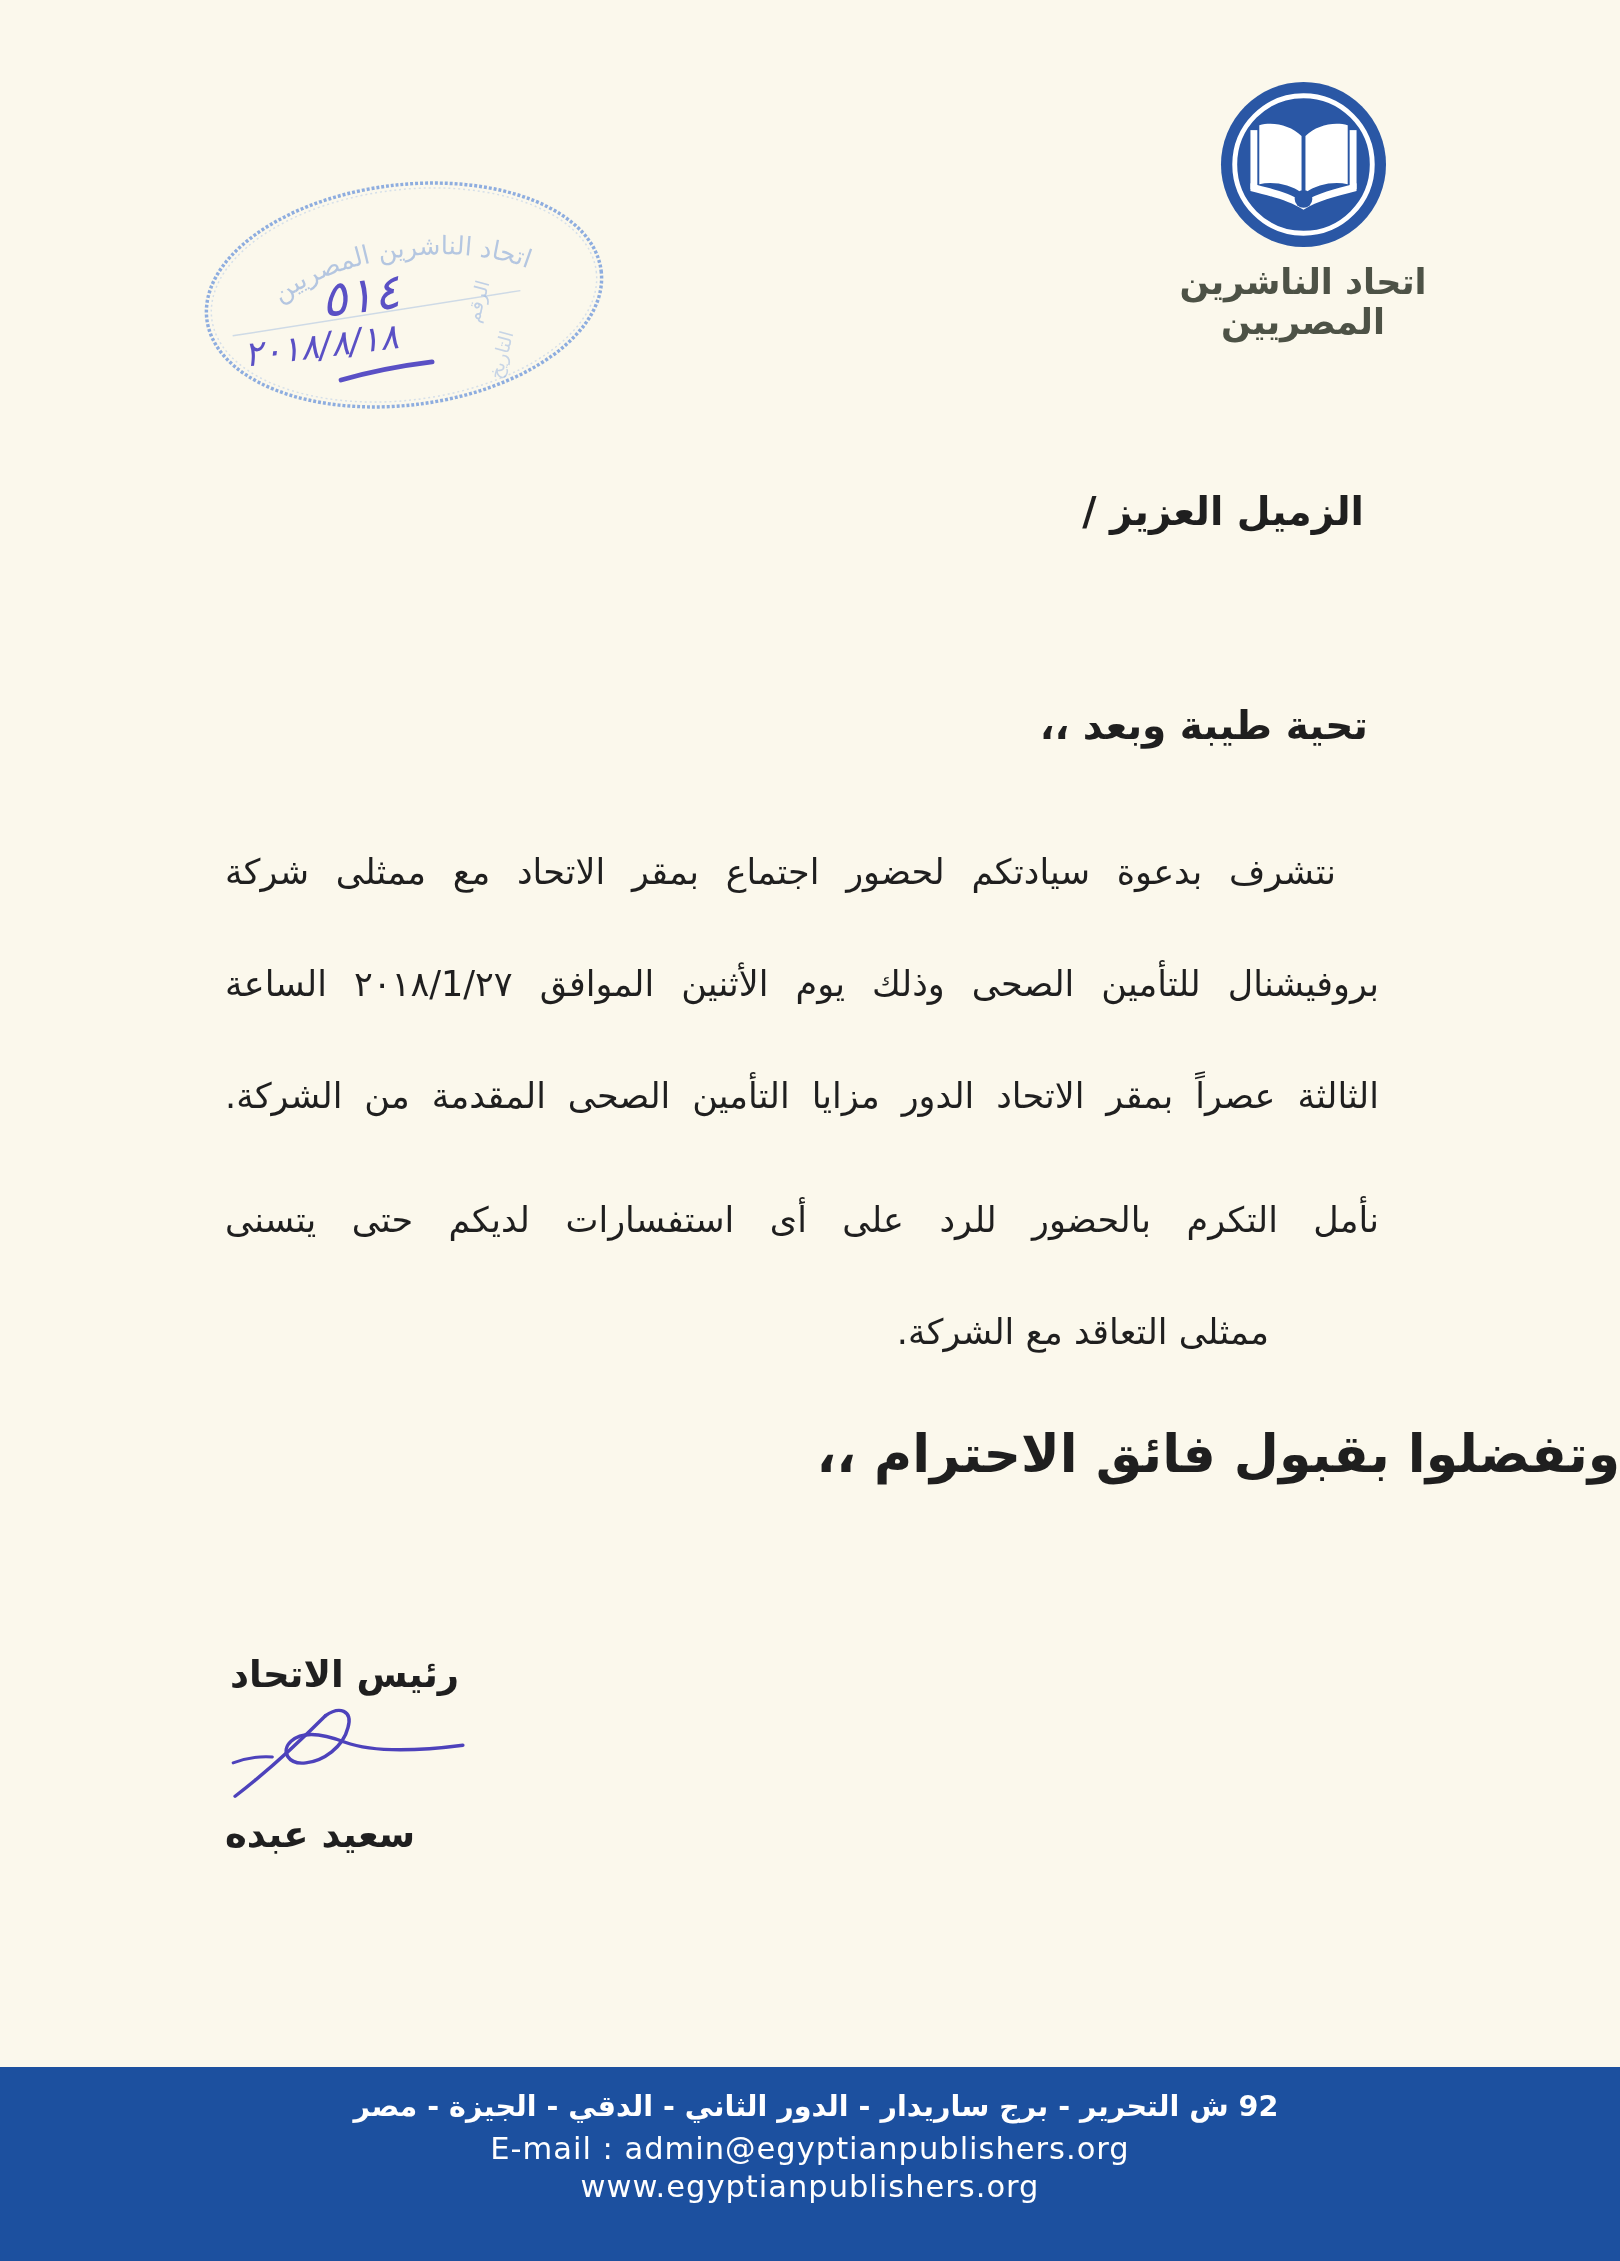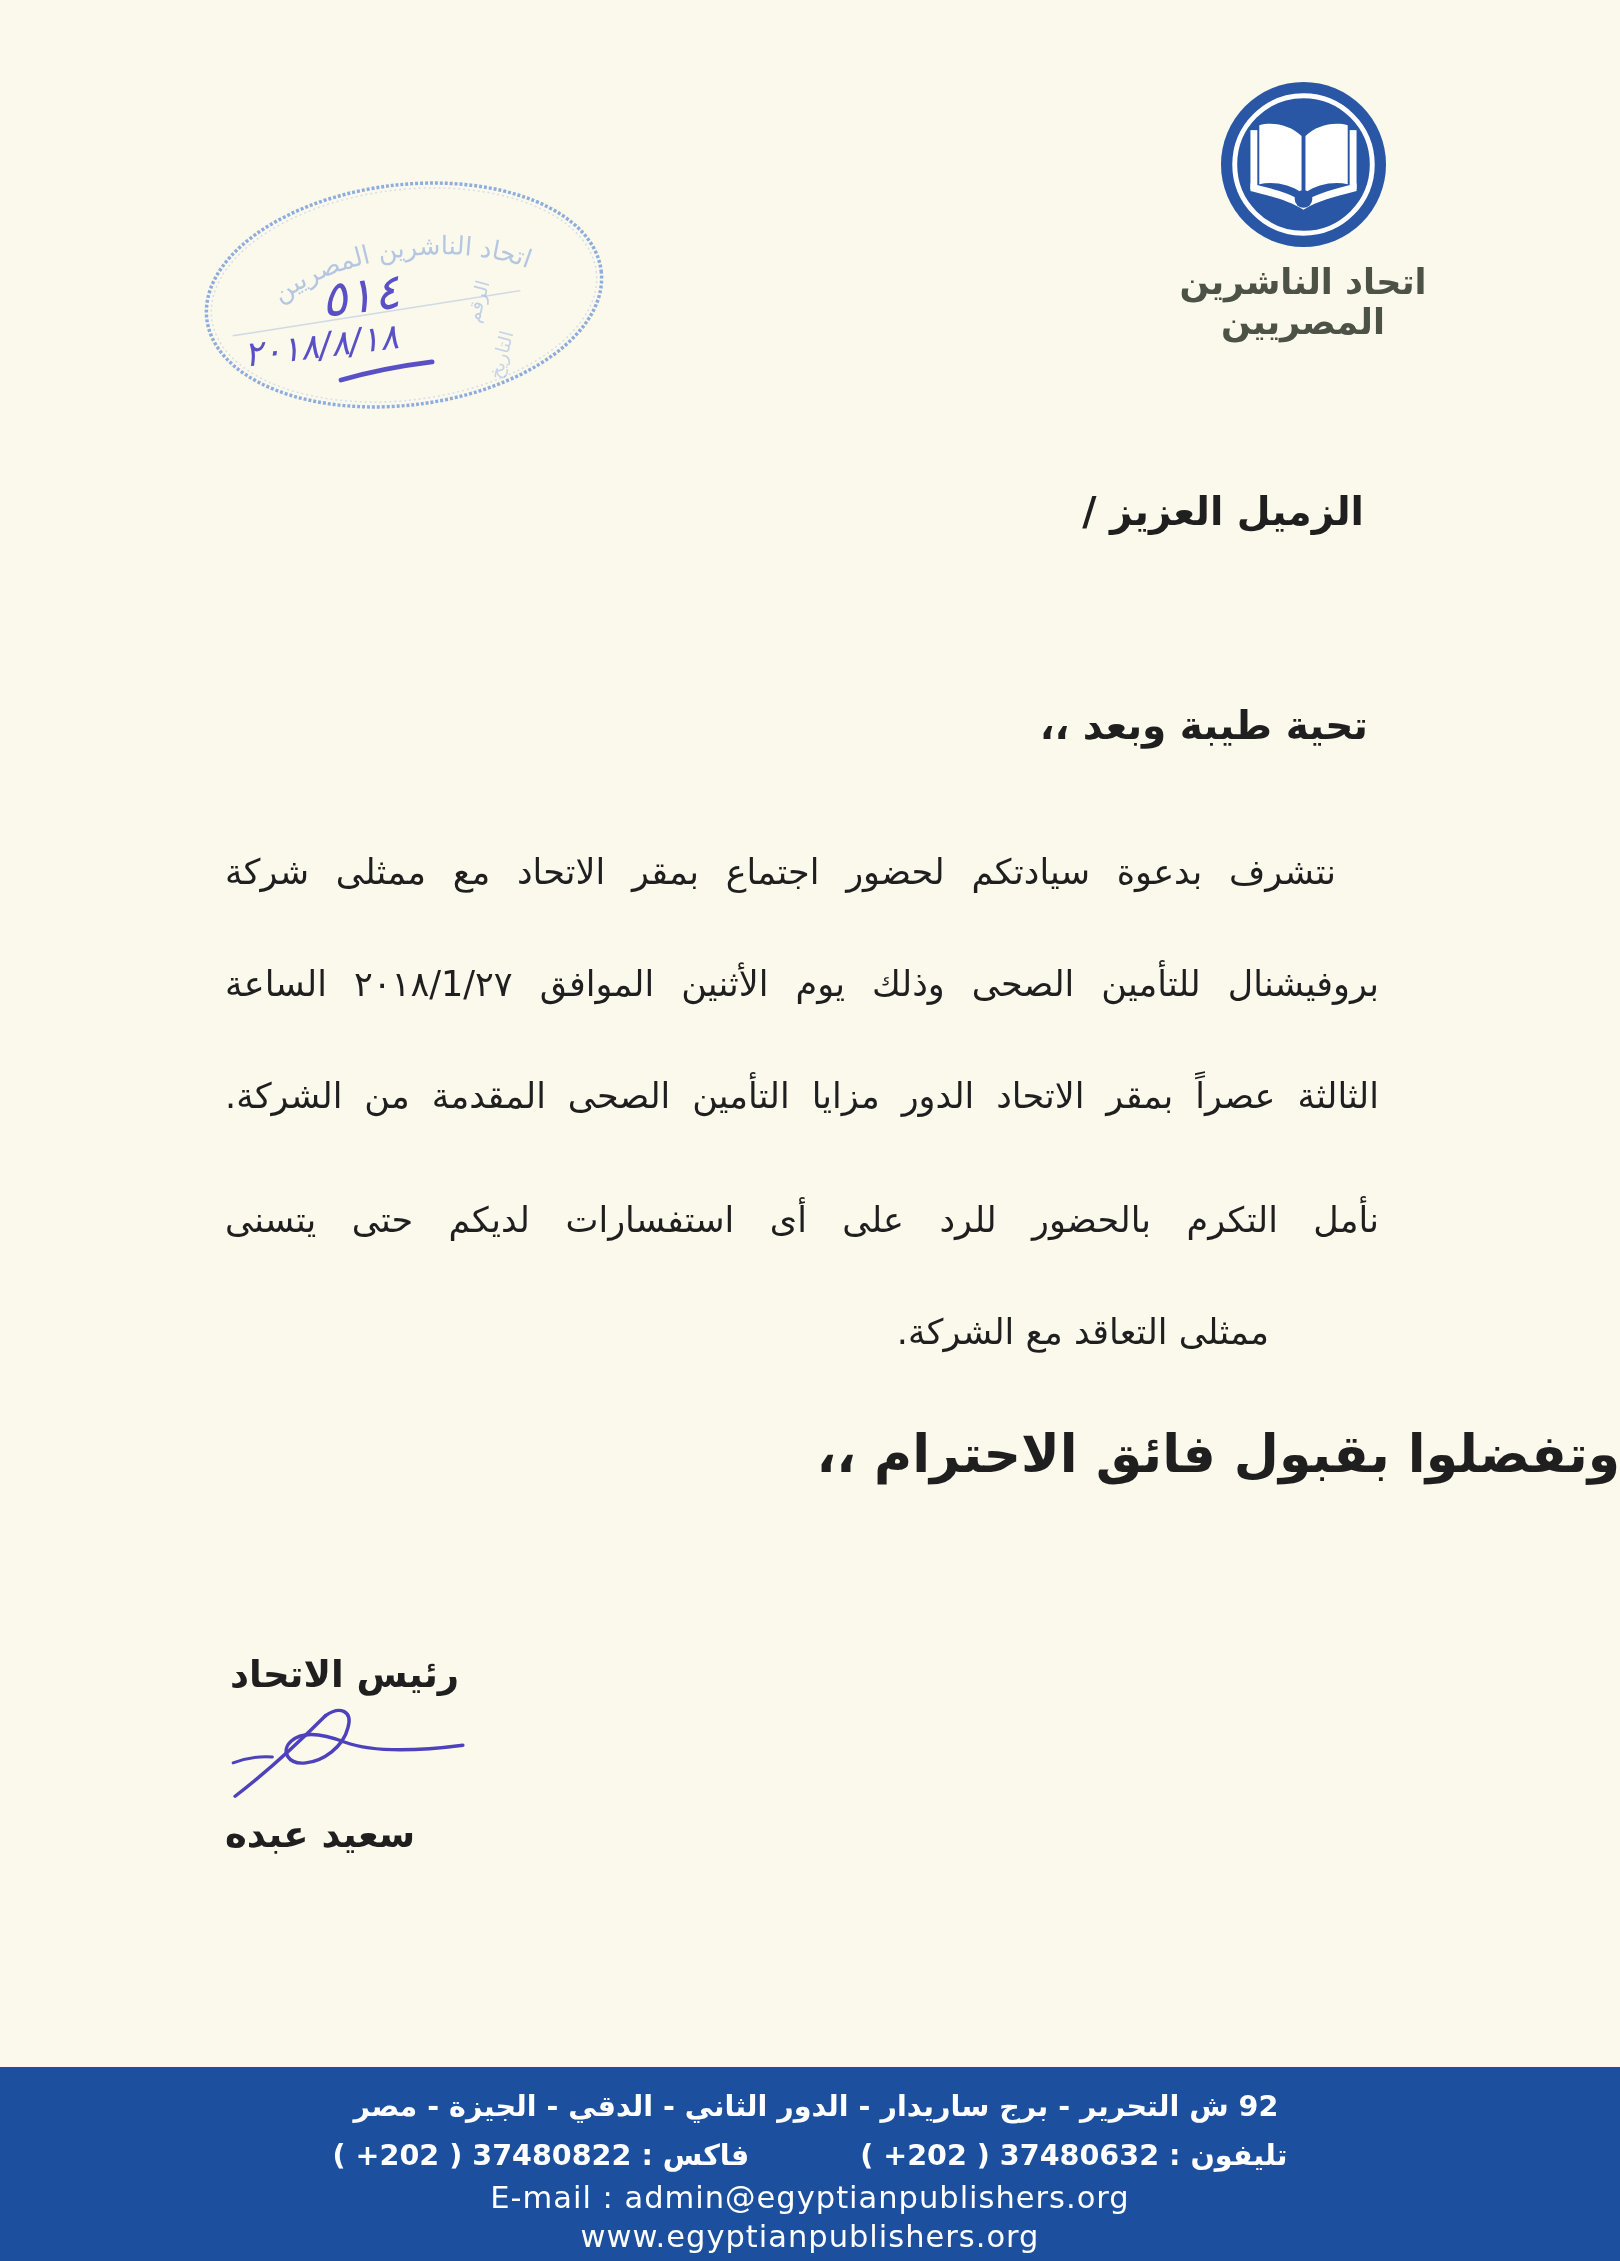--- a/index.html
+++ b/index.html
@@ -128,25 +128,18 @@
     <path d="M10,96 C44,70 82,34 102,14" fill="none" stroke="#4d42bb" stroke-width="3.5" stroke-linecap="round"></path>
     <path d="M102,14 C116,4 130,8 125,26 C120,46 100,60 82,62 C64,64 56,50 67,40
              C80,28 104,34 122,41 C152,52 196,50 242,44" fill="none" stroke="#4d42bb" stroke-width="3.5" stroke-linecap="round"></path>
     <path d="M8,62 C22,57 36,55 48,56" fill="none" stroke="#4d42bb" stroke-width="3" stroke-linecap="round"></path>
   </svg>
 
   <div class="line ar sig-name">سعيد عبده</div>
 
   <div class="footer">
     <div class="f-ar f-address">92 ش التحرير - برج ساريدار - الدور الثاني - الدقي - الجيزة - مصر</div>
-    <div class="f-ar f-phones" dir="rtl">
-      <span>تليفون :</span>
-      <bdi dir="ltr">( +202 ) 37480632</bdi>
-      <span class="f-gap"></span>
-      <span>فاكس :</span>
-      <bdi dir="ltr">( +202 ) 37480822</bdi>
-    </div>
     <div class="f-latin">E-mail : admin@egyptianpublishers.org</div>
     <div class="f-latin f-web">www.egyptianpublishers.org</div>
   </div>
 
 </div>
 
 
 </body></html>

